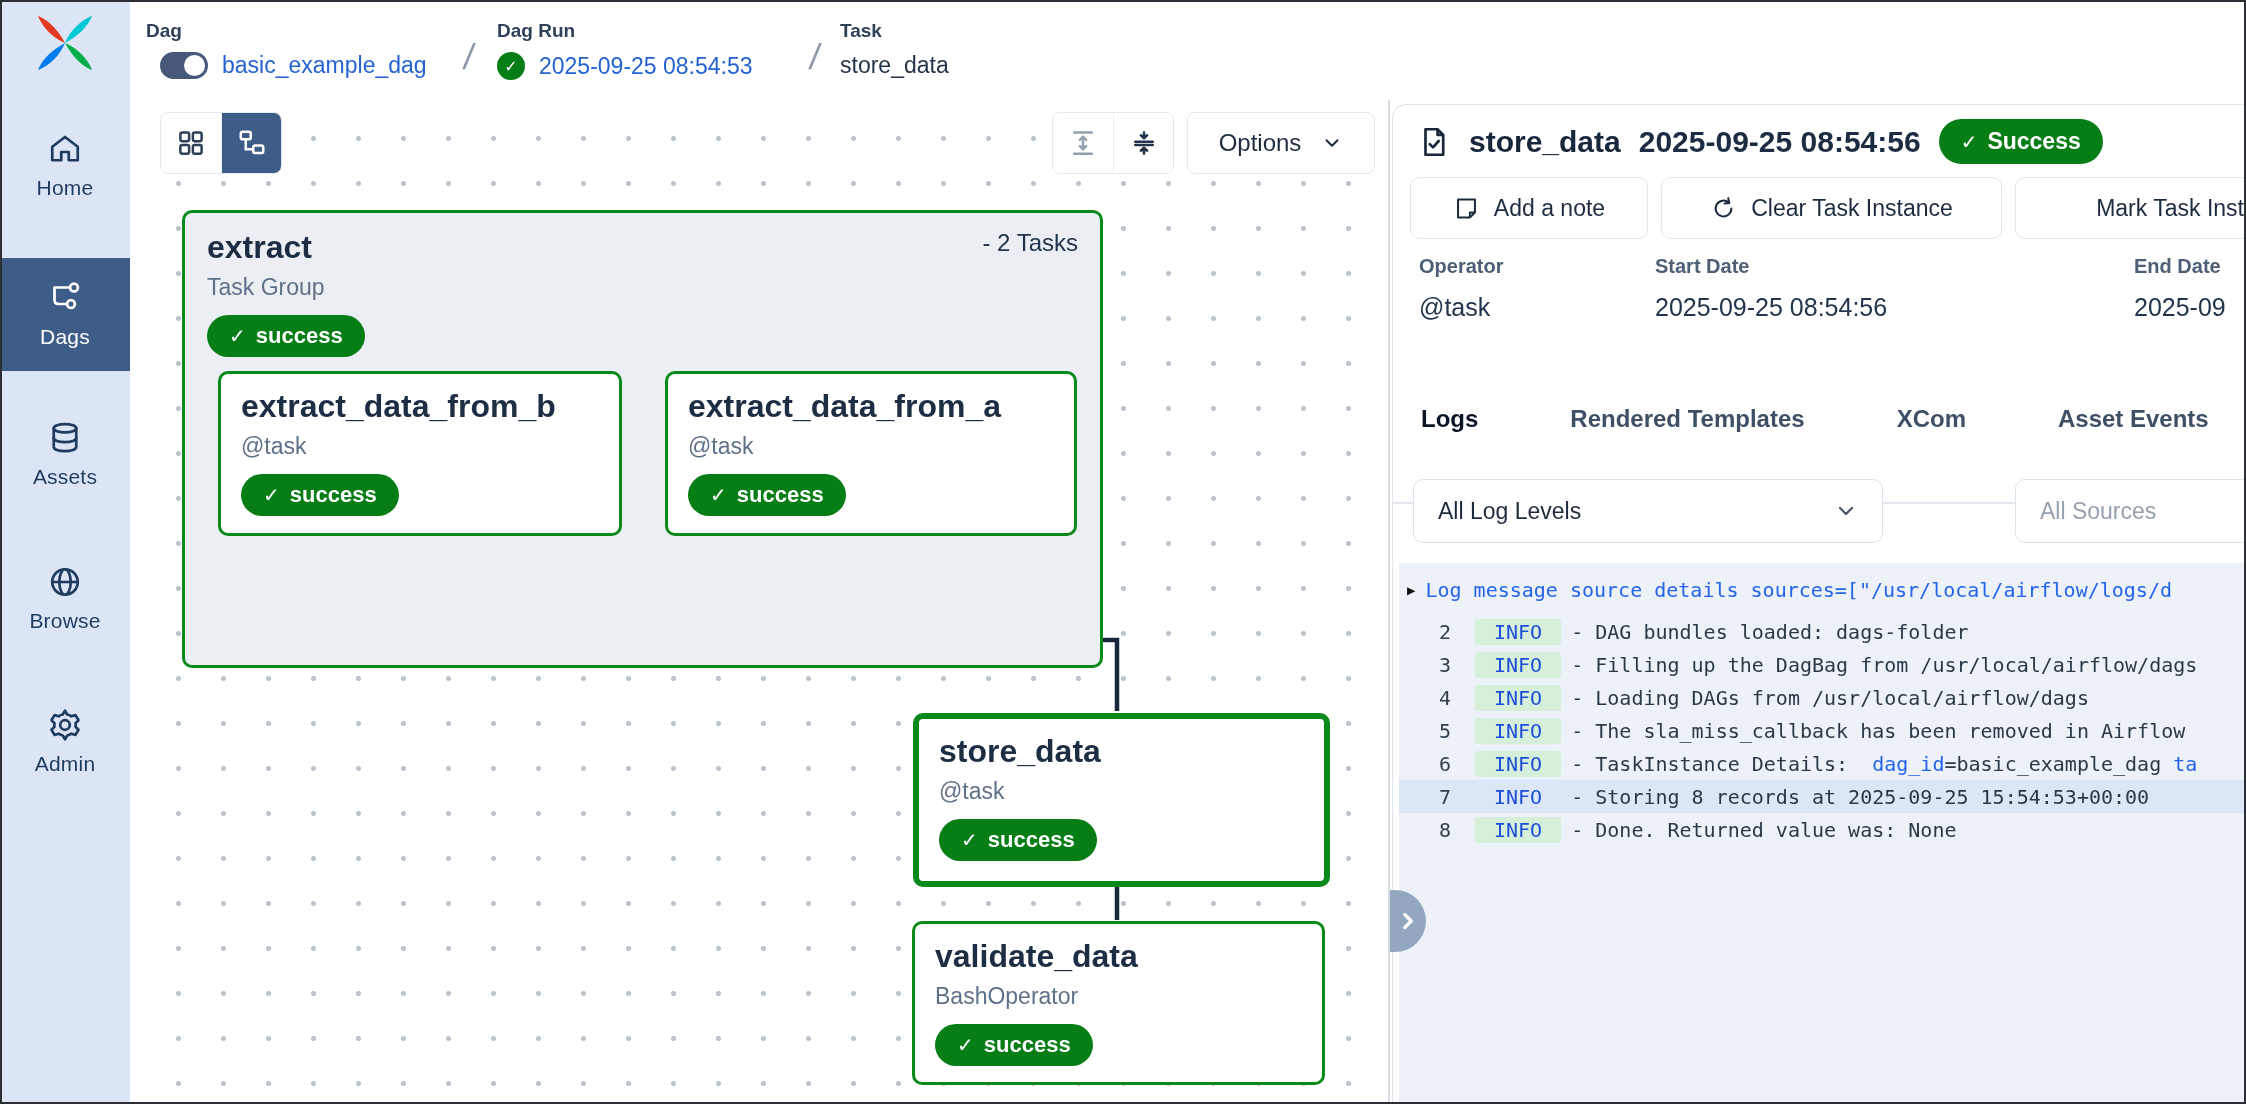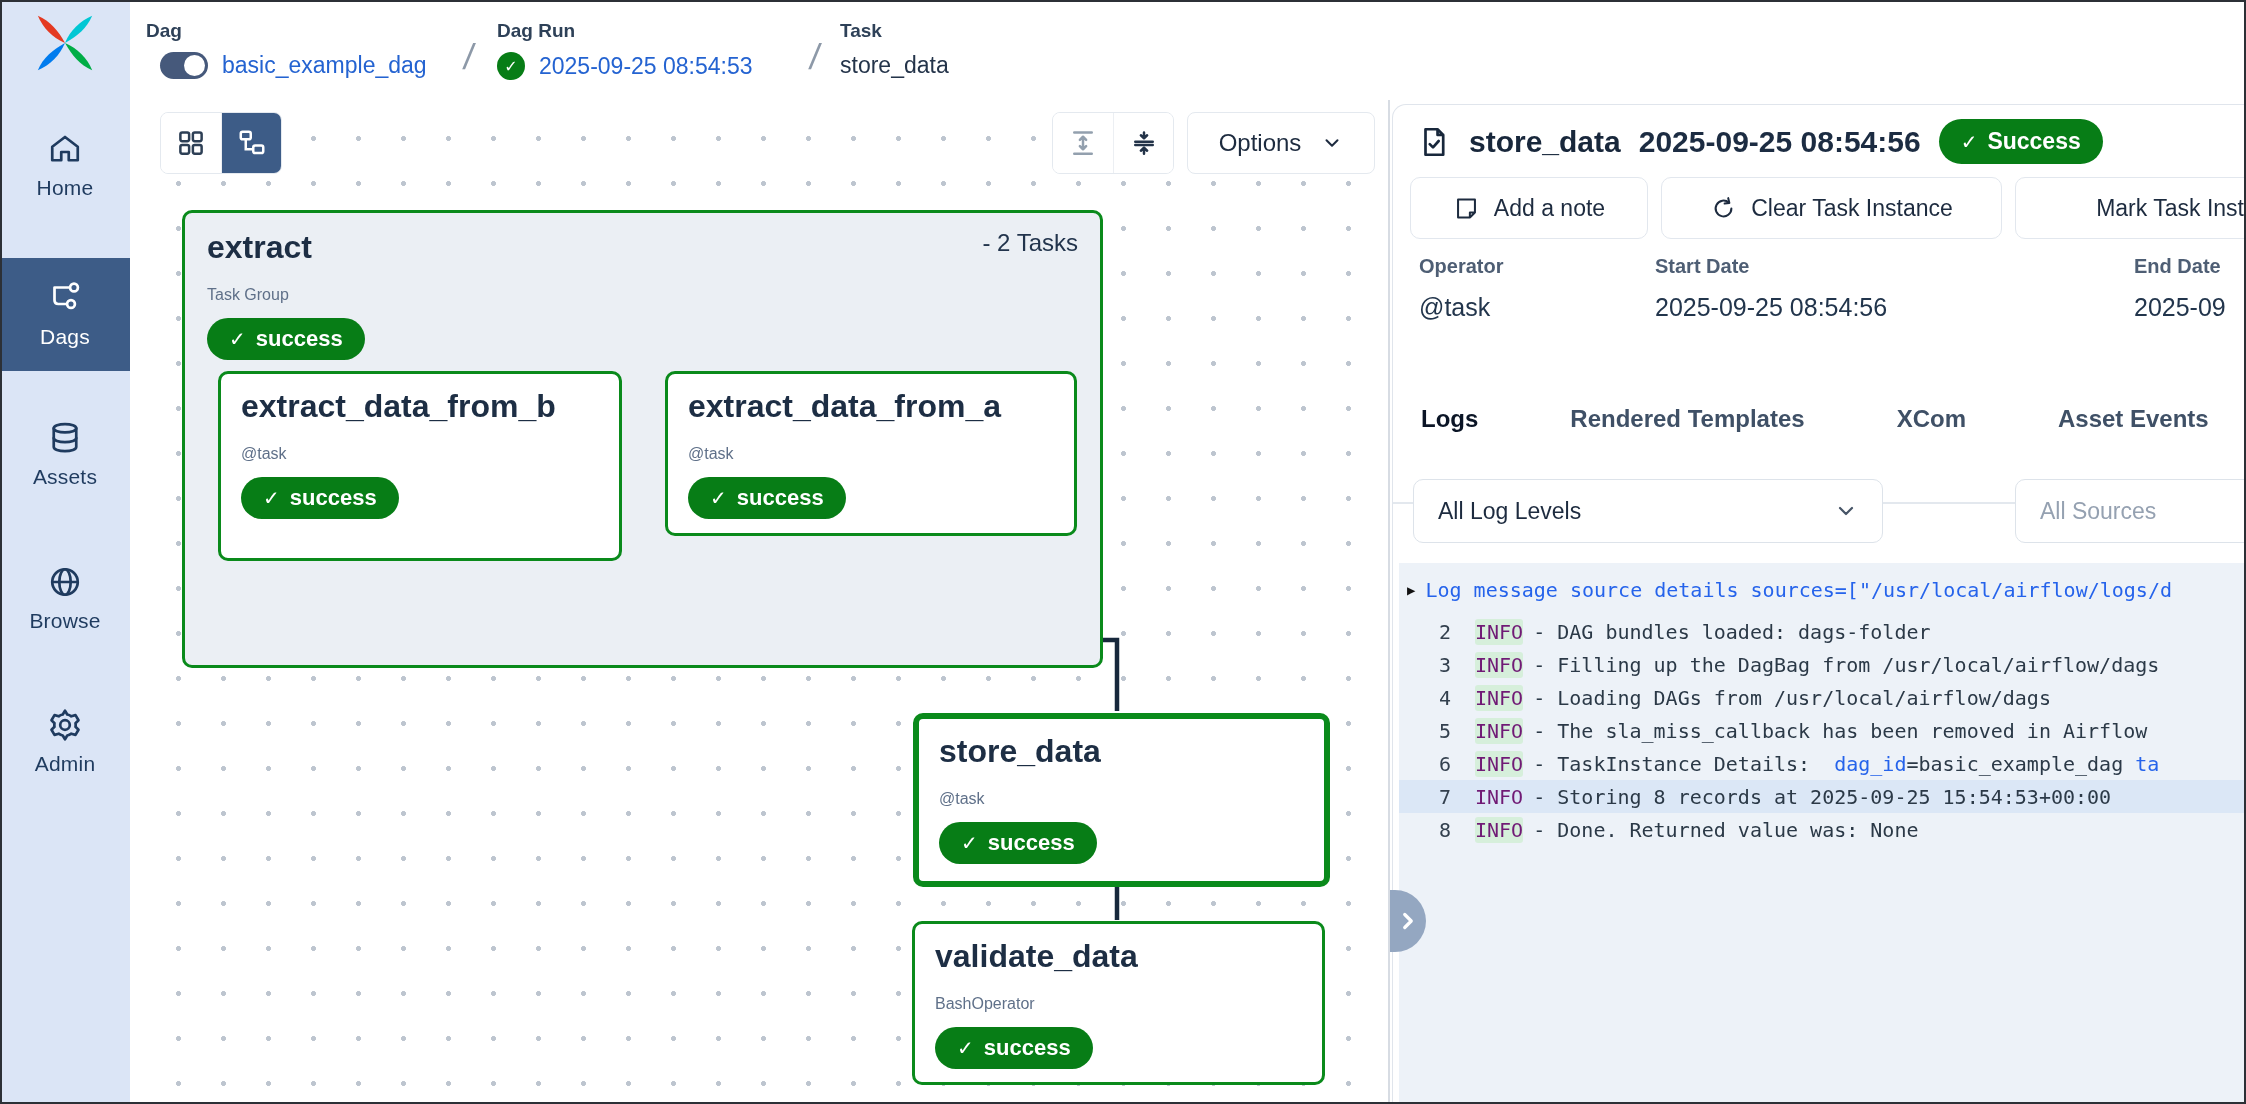--- a/index.html
+++ b/index.html
@@ -39,21 +39,21 @@
   .options-btn { position:absolute; left:1057px; top:12px; width:188px; height:62px; background:#fff; border:1px solid #e4e9ef; border-radius:8px;
                  display:flex; align-items:center; justify-content:center; gap:20px; font-size:24px; color:#1d2b3f; cursor:pointer; z-index:5; }
 
   .edges { position:absolute; inset:0; z-index:1; }
 
   .tg-group { position:absolute; left:52px; top:110px; width:921px; height:458px; background:#ebeff4;
               border:3px solid #0a8a1b; border-radius:10px; z-index:2; padding:16px 22px; }
   .tg-head { display:flex; justify-content:space-between; align-items:flex-start; }
   .node-title { font-size:32px; font-weight:700; color:#1d2e44; }
   .tg-count { font-size:24px; color:#22344c; cursor:pointer; }
-  .node-sub { font-size:16px; color:#5f7089; margin-top:20px; }
+  .node-sub { font-size:23px; color:#5f7089; margin-top:8px; }
   .badge { display:inline-flex; align-items:center; gap:10px; background:#077d16; color:#fff; border-radius:24px;
            padding:8px 22px; font-size:22px; font-weight:600; margin-top:14px; }
   .badge .chk { font-family:"DejaVu Sans",sans-serif; font-size:20px; font-weight:400; }
 
   .task-node { position:absolute; background:#fff; border:3px solid #0a8a1b; border-radius:10px; padding:14px 20px; z-index:2; }
   .task-node.selected { border-width:6px; }
 
   
   .divider { position:absolute; left:1388px; top:100px; width:2px; height:1004px; background:#d7dce3; z-index:3; }
   .panel-handle { position:absolute; left:1390px; top:890px; width:36px; height:62px; background:#94a7c1;
@@ -89,21 +89,21 @@
 
   .logarea { position:absolute; left:6px; top:458px; right:0; bottom:0; background:#edf2f8; overflow:hidden;
              font-family:"DejaVu Sans Mono", monospace; font-size:20px; color:#2b3947; padding-top:8px; }
   .log-head { display:flex; align-items:center; gap:10px; padding-left:8px; height:38px; white-space:pre; }
   .log-head .caret { color:#111; font-size:14px; }
   .log-head .headtxt { color:#2563eb; }
   .log-lines { margin-top:6px; }
   .log-line { display:flex; align-items:center; height:33px; white-space:pre; }
   .log-line.hl { background:#dbe7f6; }
   .ln { width:52px; text-align:right; color:#33404e; flex:none; }
-  .lvl { margin-left:24px; margin-right:10px; color:#701a75; background:#d6efdb; padding:1px 0; border-radius:3px; flex:none; }
+  .lvl { margin-left:24px; margin-right:10px; color:#1d4ed8; background:#d6efdb; padding:1px 19px; border-radius:3px; flex:none; }
   .log-line.hl .lvl { background:transparent; }
   .msg { color:#2b3947; }
   .msg .blue { color:#2563eb; }
 </style>
 </head>
 <body>
 
 <div class="page">
 
   <div class="sidebar">
@@ -233,21 +233,21 @@
       <div class="tg-head">
         <div class="node-title">extract</div>
         <div class="tg-count">- 2 Tasks</div>
       </div>
       <div class="node-sub">Task Group</div>
       <div class="badge">
         <span class="chk">✓</span>
         <span>success</span>
       </div>
 
-      <div class="task-node" style="left:33px; top:158px; width:404px; height:190px">
+      <div class="task-node" style="left:33px; top:158px; width:404px; height:165px">
         <div class="node-title">extract_data_from_b</div>
         <div class="node-sub">@task</div>
         <div class="badge">
           <span class="chk">✓</span>
           <span>success</span>
         </div>
       </div>
 
       <div class="task-node" style="left:480px; top:158px; width:412px; height:165px">
         <div class="node-title">extract_data_from_a</div>

